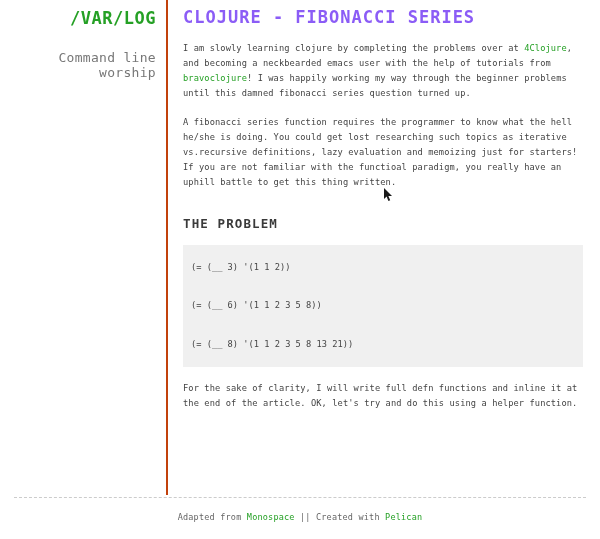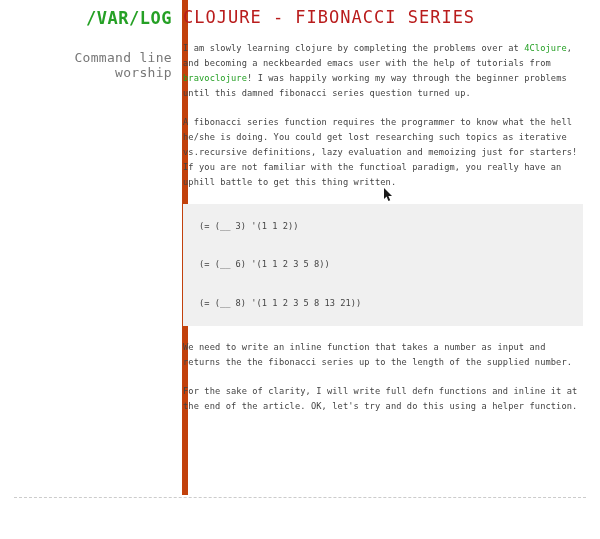--- a/index.html
+++ b/index.html
@@ -20,26 +20,25 @@
     height: 539px;
     box-sizing: border-box;
   }
   
   .sidebar {
     position: absolute;
     left: 0;
     top: 0;
     width: 168px;
     height: 495px;
-    border-right: 6px solid #c2410c;
+    border-right: 2px solid #c2410c;
     box-sizing: border-box;
     text-align: right;
     padding-right: 10px;
     padding-top: 8px;
-    margin-left: 20px;
   }
   .site-title {
     font-size: 17px;
     font-weight: bold;
     color: #25a025;
     letter-spacing: 0.5px;
     line-height: 1.2;
     margin: 0;
   }
   .site-title a {
@@ -56,22 +55,22 @@
   .content {
     position: absolute;
     left: 183px;
     top: 0;
     width: 400px;
     padding-top: 7px;
   }
   h1.post-title {
     margin: 0;
     font-size: 17px;
-    font-weight: normal;
-    color: #b91c1c;
+    font-weight: bold;
+    color: #8b5cf6;
     letter-spacing: 1px;
     line-height: 1.2;
   }
   .post-date {
     margin-top: 14px;
     font-size: 8.5px;
     color: #777777;
   }
   p.para {
     margin: 14px 0 0 0;
@@ -90,21 +89,21 @@
     margin: 26px 0 0 0;
     font-size: 12.5px;
     font-weight: bold;
     color: #3a3a3a;
     letter-spacing: 1.1px;
   }
   pre.codeblock {
     margin: 14px 0 0 0;
     background: #f0f0f0;
     border: none;
-    padding: 13px 16px;
+    padding: 13px 8px;
     font-family: "DejaVu Sans Mono", monospace;
     font-size: 8.7px;
     line-height: 2.2;
     color: #444444;
     white-space: pre;
     overflow: hidden;
   }
   
   .footer-rule {
     position: absolute;
@@ -149,34 +148,37 @@
     <div class="site-tagline">Command line worship</div>
   </div>
 
   <div class="content">
     <h1 class="post-title">CLOJURE - FIBONACCI SERIES</h1>
 
     <p class="para"><span>I am slowly learning clojure by completing the problems over at </span><a href="#" class="inline-link">4Clojure</a><span>, and becoming a neckbearded emacs user with the help of tutorials from </span><a href="#" class="inline-link">bravoclojure</a><span>! I was happily working my way through the beginner problems until this damned fibonacci series question turned up.</span></p>
 
     <p class="para">A fibonacci series function requires the programmer to know what the hell he/she is doing. You could get lost researching such topics as iterative vs.recursive definitions, lazy evaluation and memoizing just for starters! If you are not familiar with the functioal paradigm, you really have an uphill battle to get this thing written.</p>
 
+    <h2 class="section">THE PROBLEM</h2>
 
 
     <pre class="codeblock">(= (__ 3) '(1 1 2))
 
 (= (__ 6) '(1 1 2 3 5 8))
 
 (= (__ 8) '(1 1 2 3 5 8 13 21))</pre>
 
-    <p class="para">We need to write an inline function that takes a number as input and returns the the fibonacci series up to the length of the supplied number.</p>
 
 
     <p class="para">For the sake of clarity, I will write full defn functions and inline it at the end of the article. OK, let's try and do this using a helper function.</p>
 
   </div>
 
   <div class="footer-rule"></div>
+  <div class="footer">
+    <span>Adapted from </span><a href="#">Monospace</a><span> || Created with </span><a href="#">Pelican</a>
+  </div>
 
   <svg class="cursor" viewBox="0 0 9 14" xmlns="http://www.w3.org/2000/svg">
     <polygon points="0,0 0,11 2.6,8.6 4.4,13 6.2,12.2 4.4,8 8,8" fill="#1a1a1a"></polygon>
   </svg>
 
 </div>
 
 </body></html>

